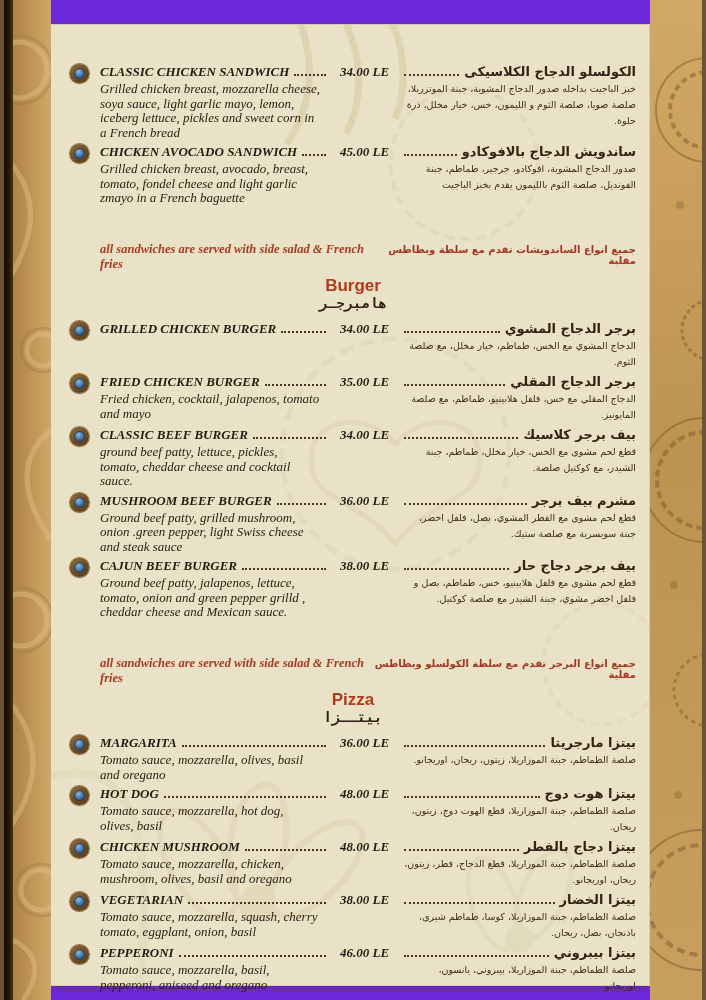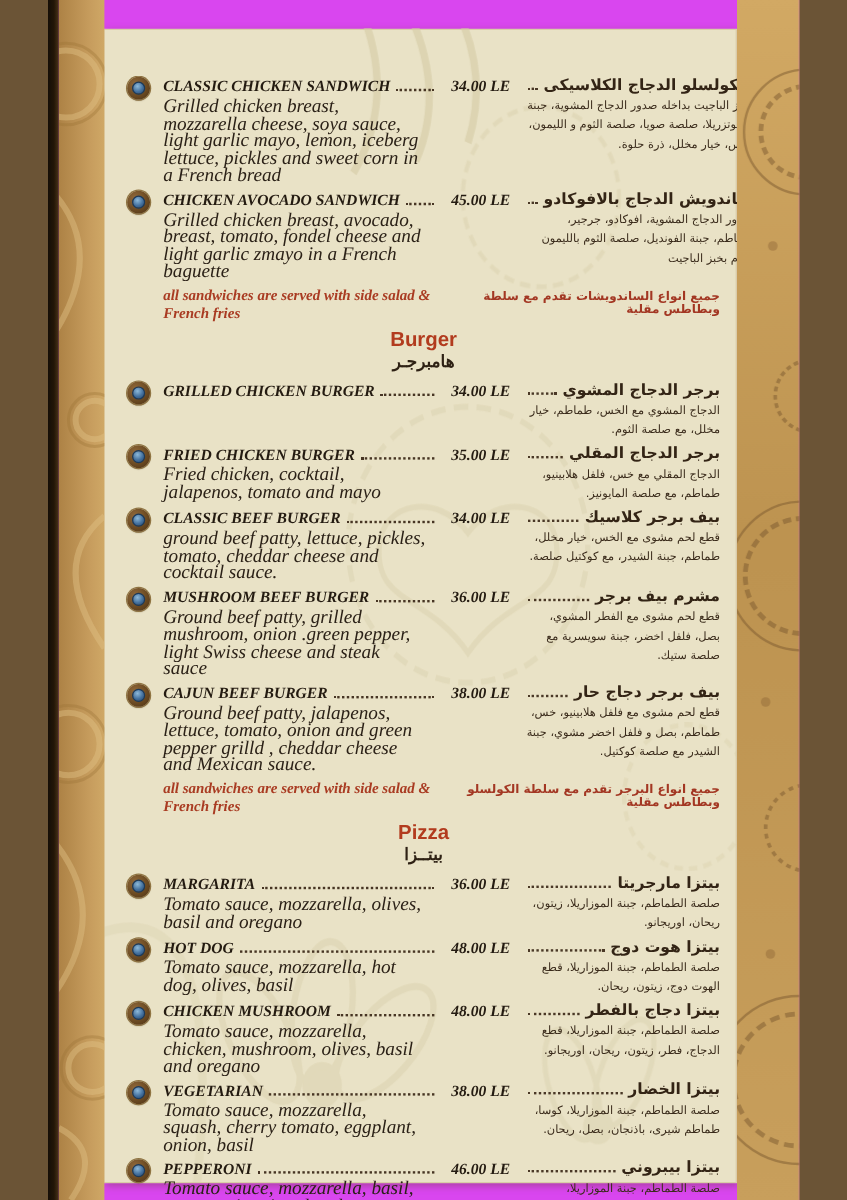--- a/index.html
+++ b/index.html
@@ -1,18 +1,18 @@
 <!DOCTYPE html>
 <html lang="en"><head>
 <meta charset="utf-8">
 <style>
   html,body { margin:0; padding:0; background:#6b5436; }
   .page {
-    position:relative; width:626px; height:1000px; margin:0 auto;
-    background:#d946ef; overflow:hidden;
+    position:relative; width:698px; height:1000px; margin:0 auto;
+    background:#6d28d9; overflow:hidden;
     font-family:"Liberation Serif", serif; color:#2b2118;
   }
   .spine {
     position:absolute; left:0; top:0; width:9px; height:100%;
     background:linear-gradient(90deg,#150e07,#231607 55%,#4a3318); z-index:5;
   }
   .left-strip {
     position:absolute; left:9px; top:0; width:38px; height:100%;
     background:linear-gradient(90deg,#ad8245,#c79d5e 70%,#cfa866); z-index:4;
   }
@@ -25,49 +25,49 @@
     position:absolute; left:46px; top:24px; right:52px; bottom:14px;
     background:#e9e2c6;
     box-shadow:0 0 0 1px #d9cda6 inset, 2px 2px 6px rgba(90,60,20,.35);
     padding:40px 14px 8px 20px; box-sizing:border-box; z-index:3;
   }
   .watermarks { position:absolute; left:0; top:0; width:100%; height:100%; z-index:0; pointer-events:none; }
   .menu-section { position:relative; z-index:1; }
 
   .section-header { text-align:center; margin:5px 0 7px 0; }
   .hdr-en { font-family:"Liberation Sans", sans-serif; font-weight:bold; font-size:17px; color:#b23b1e; line-height:1.1; }
-  .hdr-ar { font-family:Liberation Sans, sans-serif; font-weight:bold; font-size:14px; color:#2e2114; line-height:1.35; }
+  .hdr-ar { font-family:Liberation Mono, monospace; font-weight:bold; font-size:14px; color:#2e2114; line-height:1.35; }
 
   .item-row { display:flex; align-items:flex-start; margin-bottom:4px; }
   .en-col { position:relative; width:332px; flex:none; padding-left:30px; box-sizing:border-box; }
   .medallion {
     position:absolute; left:0; top:0; width:19px; height:19px; border-radius:50%;
     background:radial-gradient(circle at 35% 32%, #91693a 0%, #6b4a22 55%, #4c3113 100%);
     box-shadow:0 0 0 1px #8f7442, 0 1px 1px rgba(60,40,10,.5);
     display:flex; align-items:center; justify-content:center;
   }
   .med-inner {
     width:11px; height:11px; border-radius:50%;
     background:radial-gradient(circle at 40% 32%, #8db9d9 0%, #44719e 55%, #24466d 100%);
     border:1px solid #1d3a59; box-sizing:border-box;
   }
   .name-row { display:flex; align-items:baseline; height:17px; }
   .en-name { font-weight:bold; font-style:italic; font-size:13px; color:#241b11; white-space:nowrap; }
   .leader { flex:1 1 8px; border-bottom:2px dotted #473524; margin:0 14px 3px 5px; min-width:8px; }
   .price { flex:none; width:62px; font-weight:bold; font-style:italic; font-size:13px; color:#241b11; white-space:nowrap; }
-  .en-desc { font-style:italic; font-size:16px; line-height:14.5px; max-width:220px; color:#2b2117; padding-top:1px; }
+  .en-desc { font-style:italic; font-size:13px; line-height:14.5px; max-width:220px; color:#2b2117; padding-top:1px; }
 
   .ar-col { flex:1 1 auto; direction:rtl; padding-top:0; }
   .ar-name-row { display:flex; align-items:baseline; height:17px; }
   .ar-name { font-family:"DejaVu Sans", sans-serif; font-weight:bold; font-size:13px; color:#332415; white-space:nowrap; }
   .ar-leader { flex:1 1 8px; border-bottom:2px dotted #4a3826; margin:0 5px 3px 2px; min-width:8px; }
   .ar-desc { font-family:"DejaVu Sans", sans-serif; font-size:9.5px; line-height:16px; color:#3a2b1b; text-align:right; max-width:232px; margin-right:0; }
 
   .note-row { display:flex; justify-content:space-between; align-items:baseline; margin:1px 0 5px 0; }
-  .note-en { font-weight:bold; font-style:italic; font-size:12.5px; color:#a93b22; padding-left:30px; }
+  .note-en { font-weight:bold; font-style:italic; font-size:12.5px; color:#a93b22; padding-left:30px;margin-top:32px; }
   .note-ar { font-family:"DejaVu Sans", sans-serif; font-weight:bold; font-size:10px; color:#a33723; direction:rtl;text-align:right; }
 </style>
 </head>
 <body>
 
 <div class="page">
 
   <div class="spine"></div>
 
   <div class="left-strip">

